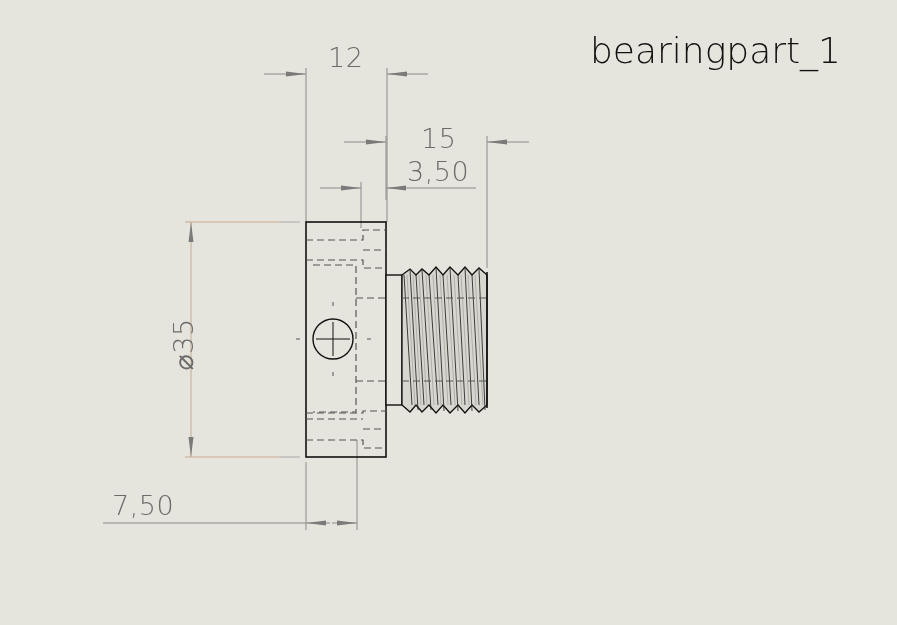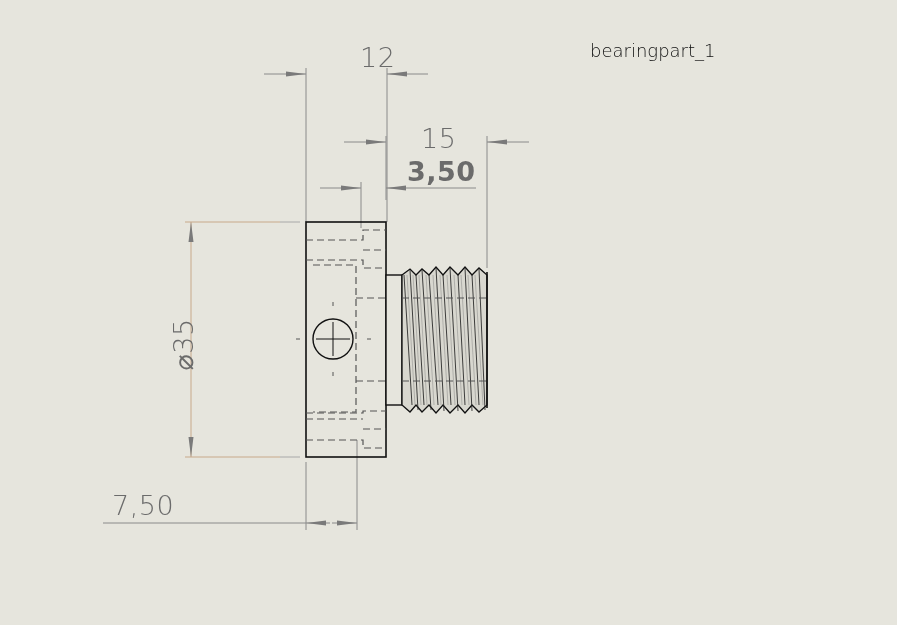--- a/index.html
+++ b/index.html
@@ -17,21 +17,21 @@
     font-size: 27px;
     font-weight: 300;
     line-height: 1;
     white-space: nowrap;
     letter-spacing: 0.5px;
   }
   .title-block {
     position: absolute; left: 590px; top: 36px;
     color: #111;
     font-family: "DejaVu Sans", sans-serif;
-    font-size: 18px; line-height: 30px;
+    font-size: 36px; line-height: 30px;
     font-weight: 300;
   }
   .title-block div { white-space: nowrap; }
   .diam-label {
     position: absolute;
     left: 148px; top: 331px;
     transform: rotate(-90deg);
     transform-origin: center center;
     width: 70px; text-align: center;
   }
@@ -151,23 +151,23 @@
         <line x1="468" y1="275" x2="476" y2="405"></line>
         <line x1="475" y1="275" x2="483" y2="405"></line>
       </g>
       <line x1="402" y1="298" x2="487" y2="298" stroke="#555" stroke-width="1" stroke-dasharray="7,4"></line>
       <line x1="402" y1="381" x2="487" y2="381" stroke="#555" stroke-width="1" stroke-dasharray="7,4"></line>
       <line x1="487" y1="272" x2="487" y2="408" stroke="#111" stroke-width="1.6"></line>
     </g>
   </g>
 </svg>
 
-<div class="dim-text" style="left:328px; top:44px;margin-left:32px;">12</div>
+<div class="dim-text" style="left:328px; top:44px;">12</div>
 <div class="dim-text" style="left:421px; top:112px;margin-top:13px;">15</div>
-<div class="dim-text" style="left:407px; top:158px;font-weight:bold;">3,50</div>
+<div class="dim-text" style="left:407px; top:158px;">3,50</div>
 <div class="dim-text" style="left:112px; top:492px;">7,50</div>
 
 <div class="dim-text diam-label">
   <span class="diam-sym">⌀</span><span>35</span>
 </div>
 
 <div class="title-block">
   <div>bearingpart_1</div>
 </div>
 

